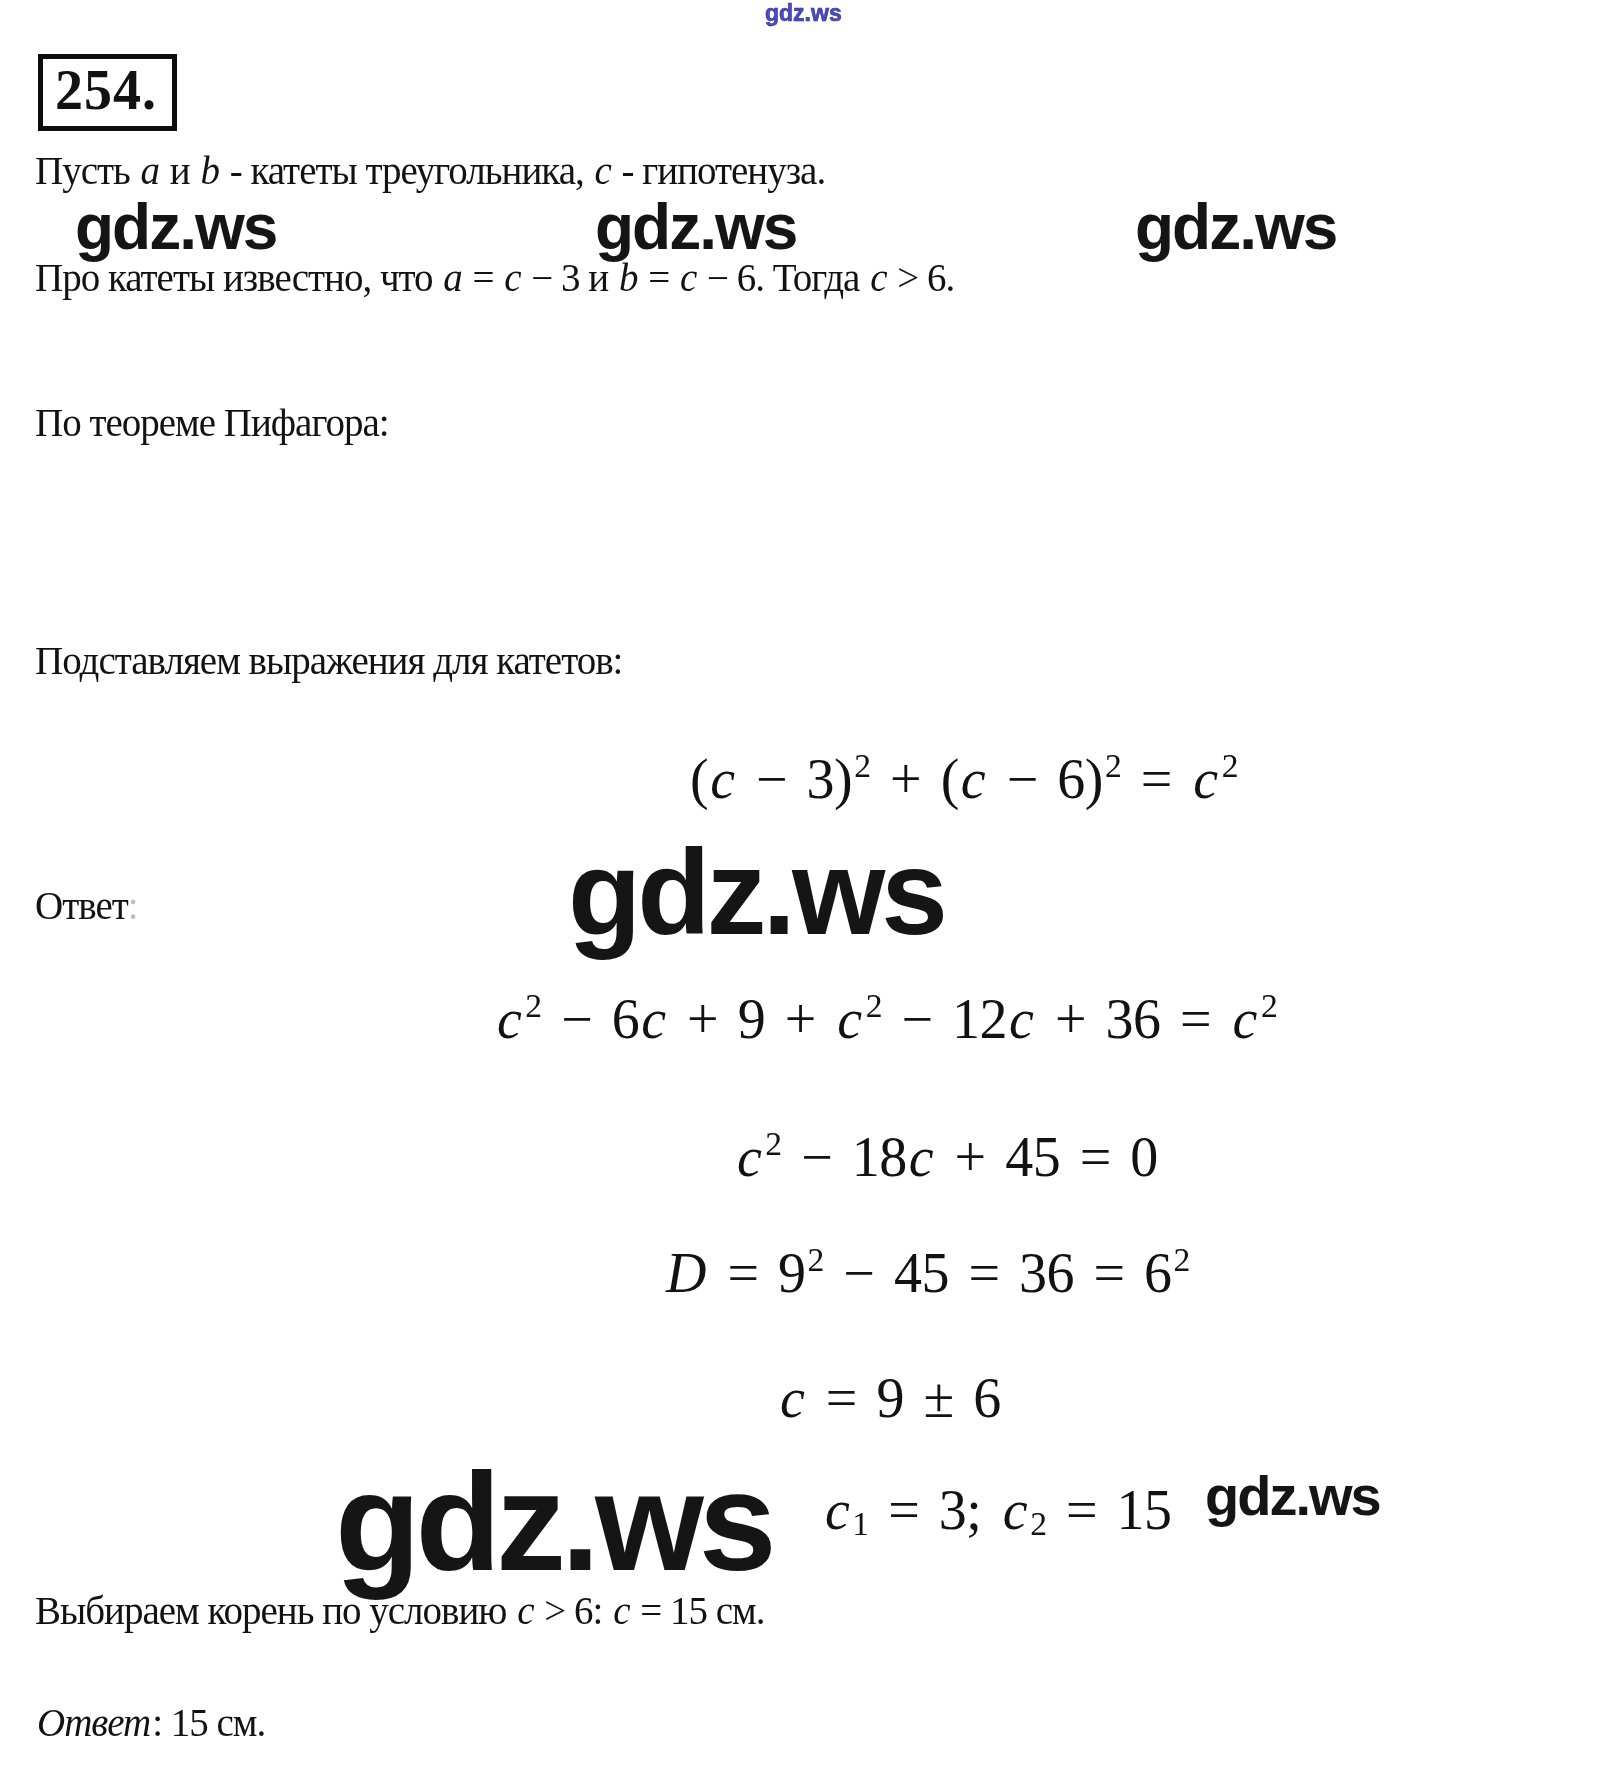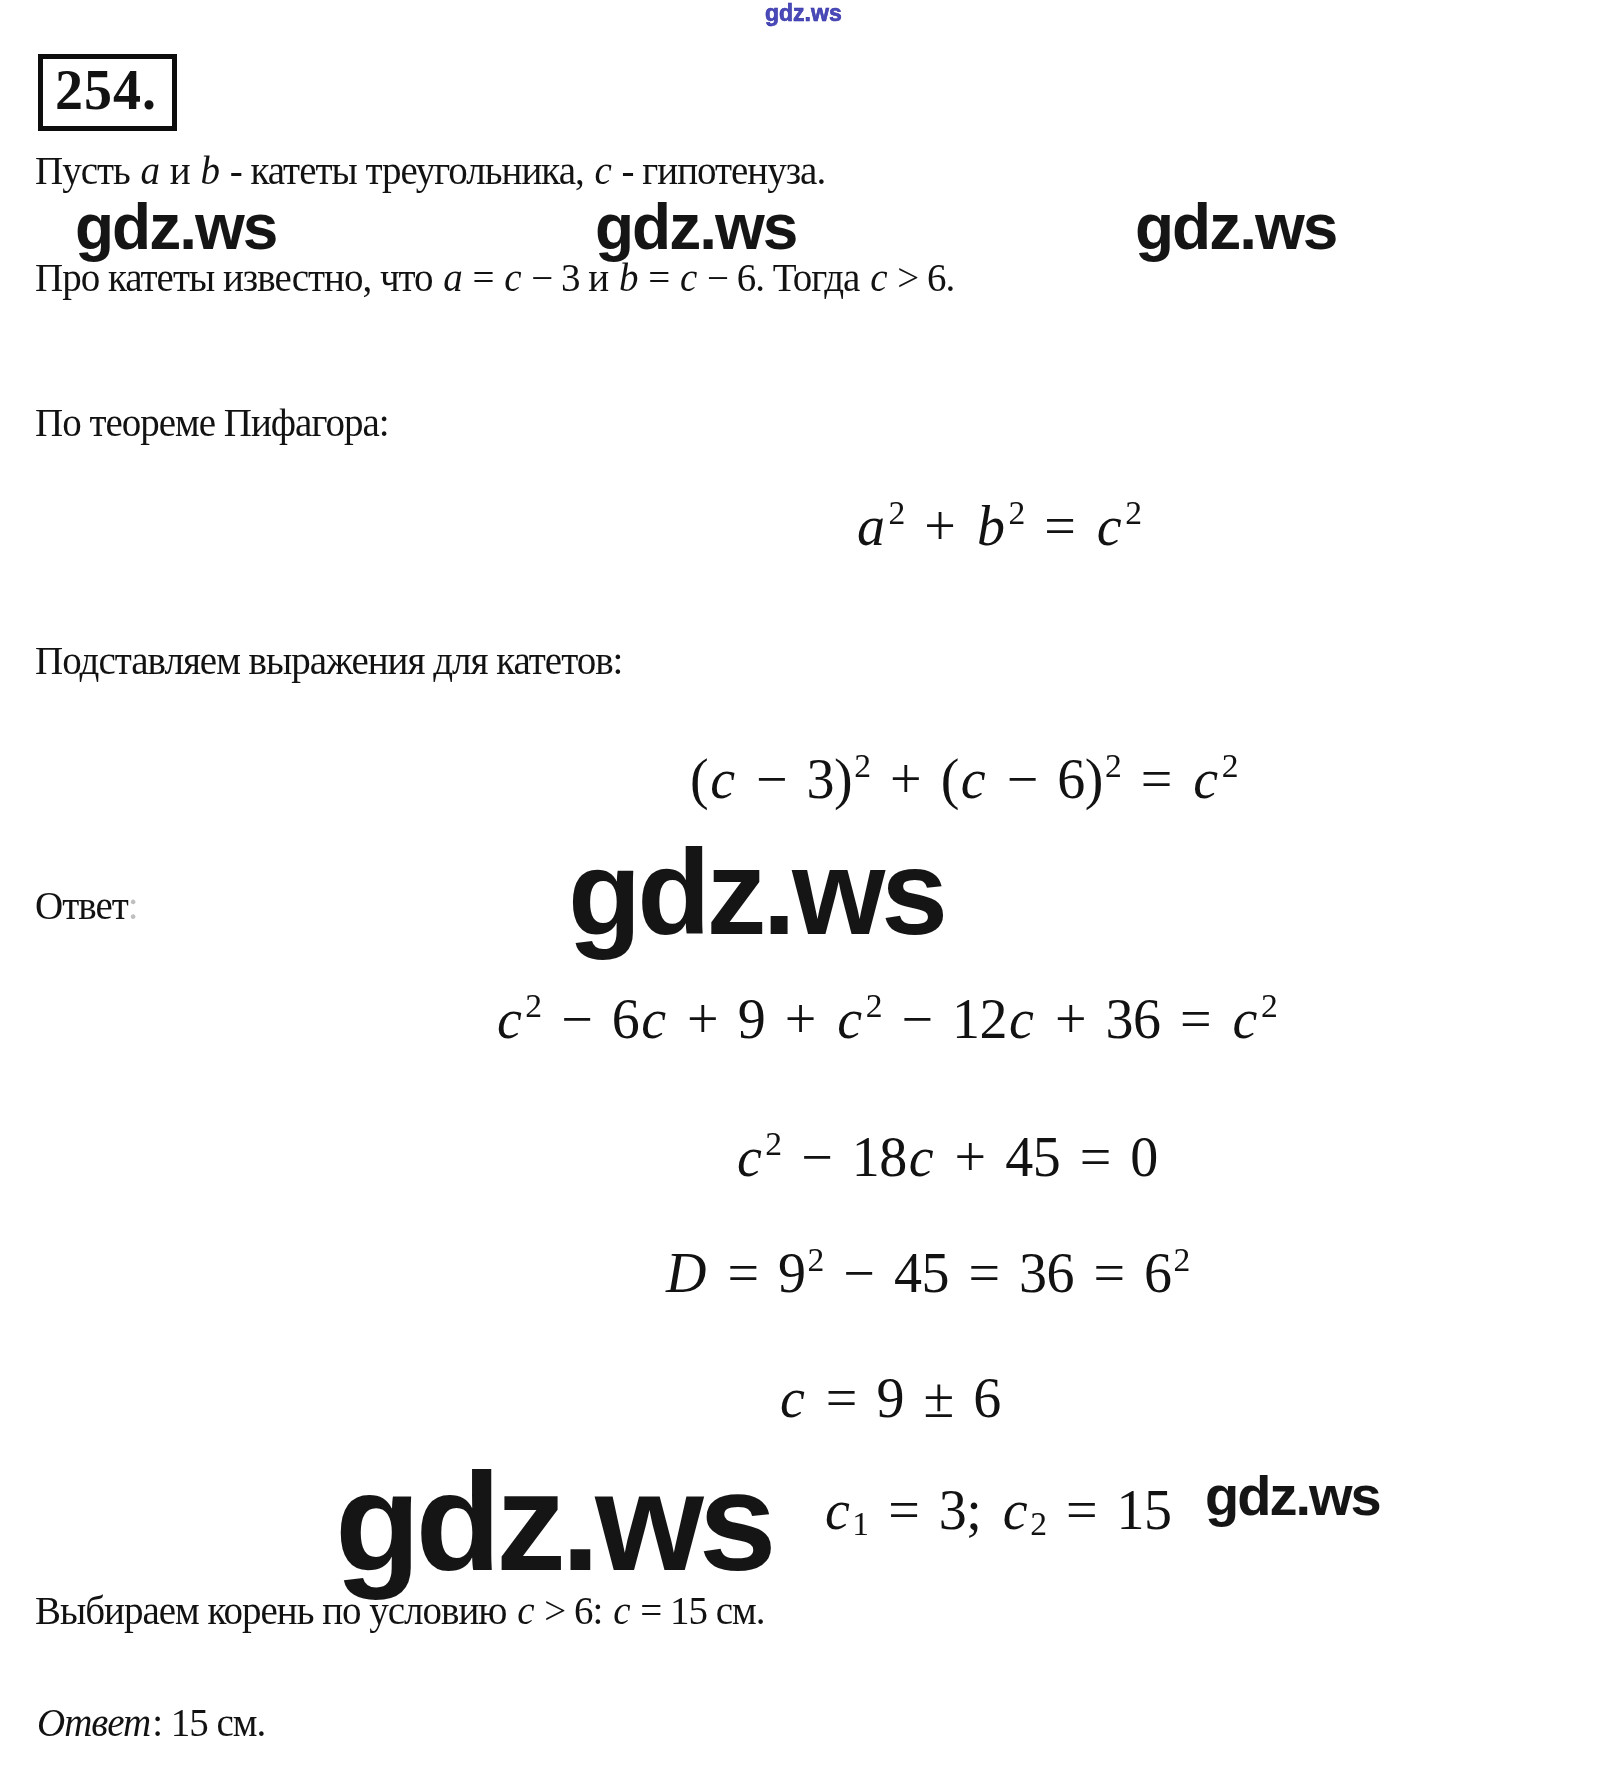--- a/index.html
+++ b/index.html
@@ -80,21 +80,20 @@
   <div class="num-box">254.</div>
 
   <div class="txt" style="left:35px;top:150px;"><span class="p-rm">Пусть </span><span class="p-it">a</span><span class="p-rm"> и </span><span class="p-it">b</span><span class="p-rm"> - катеты треугольника, </span><span class="p-it">c</span><span class="p-rm"> - гипотенуза.</span></div>
   <div class="txt" style="left:35px;top:257px;"><span class="p-rm">Про катеты известно, что </span><span class="p-it">a</span><span class="p-rm"> = </span><span class="p-it">c</span><span class="p-rm"> − 3 и </span><span class="p-it">b</span><span class="p-rm"> = </span><span class="p-it">c</span><span class="p-rm"> − 6. Тогда </span><span class="p-it">c</span><span class="p-rm"> &gt; 6.</span></div>
   <div class="txt" style="left:35px;top:402px;"><span class="p-rm">По теореме Пифагора:</span></div>
   <div class="txt" style="left:35px;top:640px;"><span class="p-rm">Подставляем выражения для катетов:</span></div>
   <div class="txt" style="left:35px;top:885px;"><span class="p-rm">Ответ</span><span class="p-faint">:</span></div>
   <div class="txt" style="left:35px;top:1590px;"><span class="p-rm">Выбираем корень по условию </span><span class="p-it">c</span><span class="p-rm"> &gt; 6: </span><span class="p-it">c</span><span class="p-rm"> = 15 см.</span></div>
   <div class="txt" style="left:35px;top:1702px;"><span class="p-it">Ответ</span><span class="p-rm">: 15 см.</span></div>
 
-  <div class="eq" style="left:855px;top:495px;"><span class="p-it">a</span><span class="p-sup">2</span><span class="p-rm"> + </span><span class="p-it">b</span><span class="p-sup">2</span><span class="p-rm"> = </span><span class="p-it">c</span><span class="p-sup">2</span></div>
   <div class="eq" style="left:690px;top:748px;"><span class="p-rm">(</span><span class="p-it">c</span><span class="p-rm"> − 3)</span><span class="p-sup">2</span><span class="p-rm"> + (</span><span class="p-it">c</span><span class="p-rm"> − 6)</span><span class="p-sup">2</span><span class="p-rm"> = </span><span class="p-it">c</span><span class="p-sup">2</span></div>
   <div class="eq" style="left:495px;top:988px;"><span class="p-it">c</span><span class="p-sup">2</span><span class="p-rm"> − 6</span><span class="p-it">c</span><span class="p-rm"> + 9 + </span><span class="p-it">c</span><span class="p-sup">2</span><span class="p-rm"> − 12</span><span class="p-it">c</span><span class="p-rm"> + 36 = </span><span class="p-it">c</span><span class="p-sup">2</span></div>
   <div class="eq" style="left:735px;top:1126px;"><span class="p-it">c</span><span class="p-sup">2</span><span class="p-rm"> − 18</span><span class="p-it">c</span><span class="p-rm"> + 45 = 0</span></div>
   <div class="eq" style="left:664px;top:1242px;text-align:right;"><span class="p-it">D</span><span class="p-rm"> = 9</span><span class="p-sup">2</span><span class="p-rm"> − 45 = 36 = 6</span><span class="p-sup">2</span></div>
   <div class="eq" style="left:778px;top:1368px;"><span class="p-it">c</span><span class="p-rm"> = 9 ± 6</span></div>
   <div class="eq" style="left:823px;top:1480px;"><span class="p-it">c</span><span class="p-sub">1</span><span class="p-rm"> = 3;  </span><span class="p-it">c</span><span class="p-sub">2</span><span class="p-rm"> = 15</span></div>
 
 </div>
 
 </body></html>

